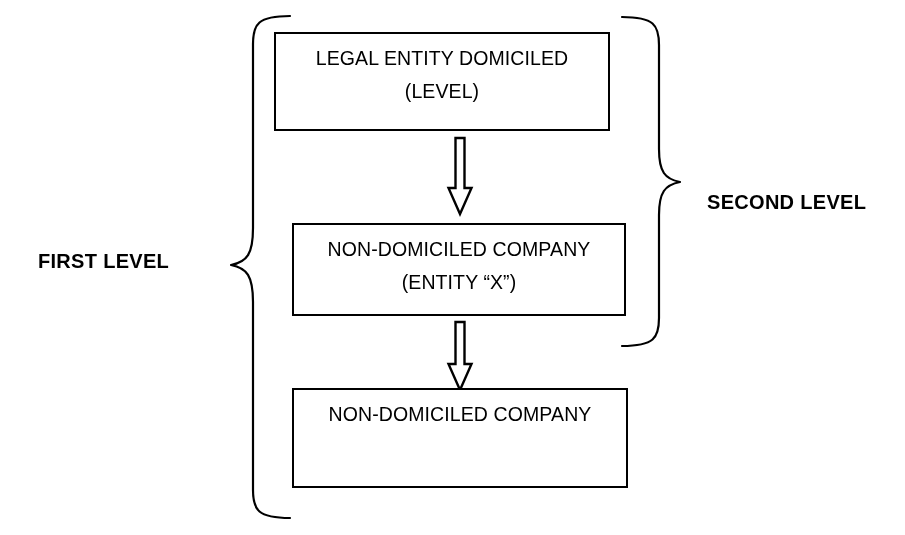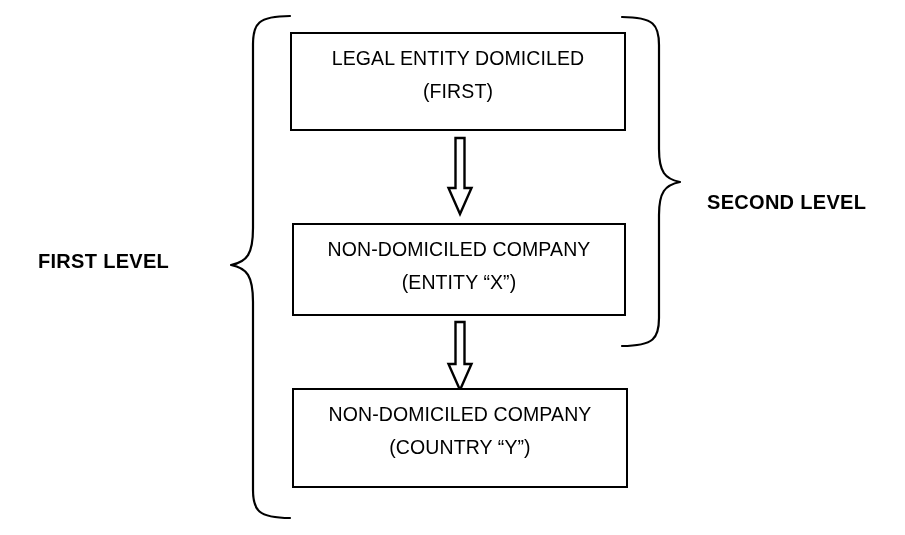--- a/index.html
+++ b/index.html
@@ -31,21 +31,21 @@
     color: #000000;
     font-size: 19.5px;
     font-weight: 400;
     letter-spacing: 0.1px;
     line-height: 1.0;
     white-space: nowrap;
   }
   .node-line-1 { padding-top: 15px; }
   .node-line-2 { padding-top: 13px; }
 
-  #box-1 { left: 290px; top: 32px;  width: 336px; height: 99px; }
+  #box-1 { left: 274px; top: 32px;  width: 336px; height: 99px; }
   #box-2 { left: 292px; top: 223px; width: 334px; height: 93px; }
   #box-3 { left: 292px; top: 388px; width: 336px; height: 100px; }
 
   .arrow-svg {
     position: absolute;
     overflow: visible;
   }
   #arrow-1 { left: 440px; top: 136px; }
   #arrow-2 { left: 440px; top: 320px; }
 
@@ -88,38 +88,37 @@
              C 22 5 27 13 27 33
              L 27 137
              C 27 160 33 167 48 170
              C 33 173 27 180 27 203
              L 27 306
              C 27 326 22 334 -10 334" fill="none" stroke="#000000" stroke-width="2.2" stroke-linecap="round" stroke-linejoin="round"></path>
   </svg>
 
   <div id="box-1" class="node-box">
     <span class="node-line node-line-1">LEGAL ENTITY DOMICILED</span>
-    <span class="node-line node-line-2">(FIRST)</span>
+    <span class="node-line node-line-2">(LEVEL)</span>
   </div>
 
   <svg id="arrow-1" class="arrow-svg" width="40" height="82" viewBox="0 0 40 82" aria-hidden="true">
     <path d="M 15.5 2 L 24.5 2 L 24.5 52 L 31.5 52 L 20 78 L 8.5 52 L 15.5 52 Z" fill="#ffffff" stroke="#000000" stroke-width="2.4" stroke-linejoin="miter"></path>
   </svg>
 
   <div id="box-2" class="node-box">
     <span class="node-line node-line-1">NON-DOMICILED COMPANY</span>
     <span class="node-line node-line-2">(ENTITY “X”)</span>
   </div>
 
   <svg id="arrow-2" class="arrow-svg" width="40" height="74" viewBox="0 0 40 74" aria-hidden="true">
     <path d="M 15.5 2 L 24.5 2 L 24.5 44 L 31.5 44 L 20 70 L 8.5 44 L 15.5 44 Z" fill="#ffffff" stroke="#000000" stroke-width="2.4" stroke-linejoin="miter"></path>
   </svg>
 
   <div id="box-3" class="node-box">
     <span class="node-line node-line-1">NON-DOMICILED COMPANY</span>
-    <span class="node-line node-line-2">(COUNTRY “Y”)</span>
   </div>
 
   <div id="label-second" class="level-label">SECOND LEVEL</div>
 
   <div id="label-first" class="level-label">FIRST LEVEL</div>
 
 </div>
 
 </body></html>

